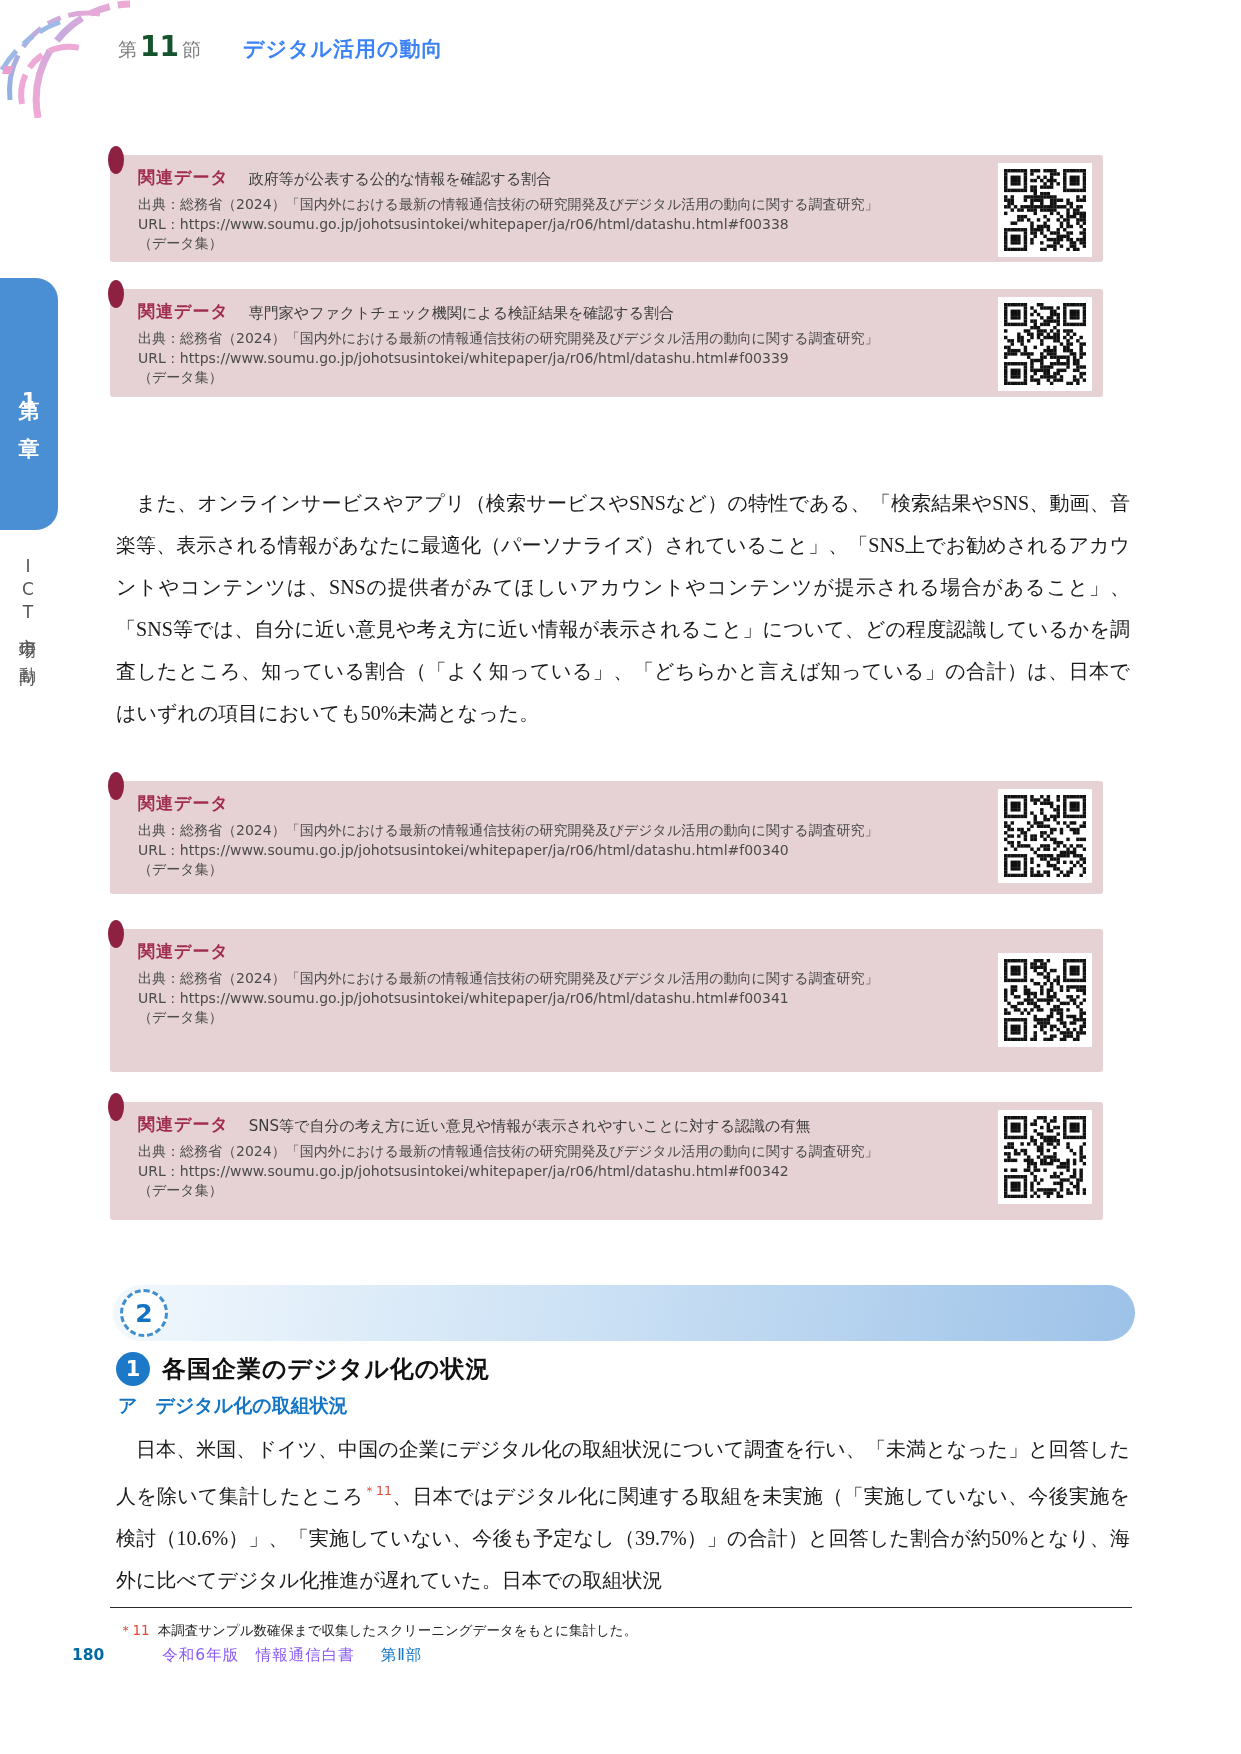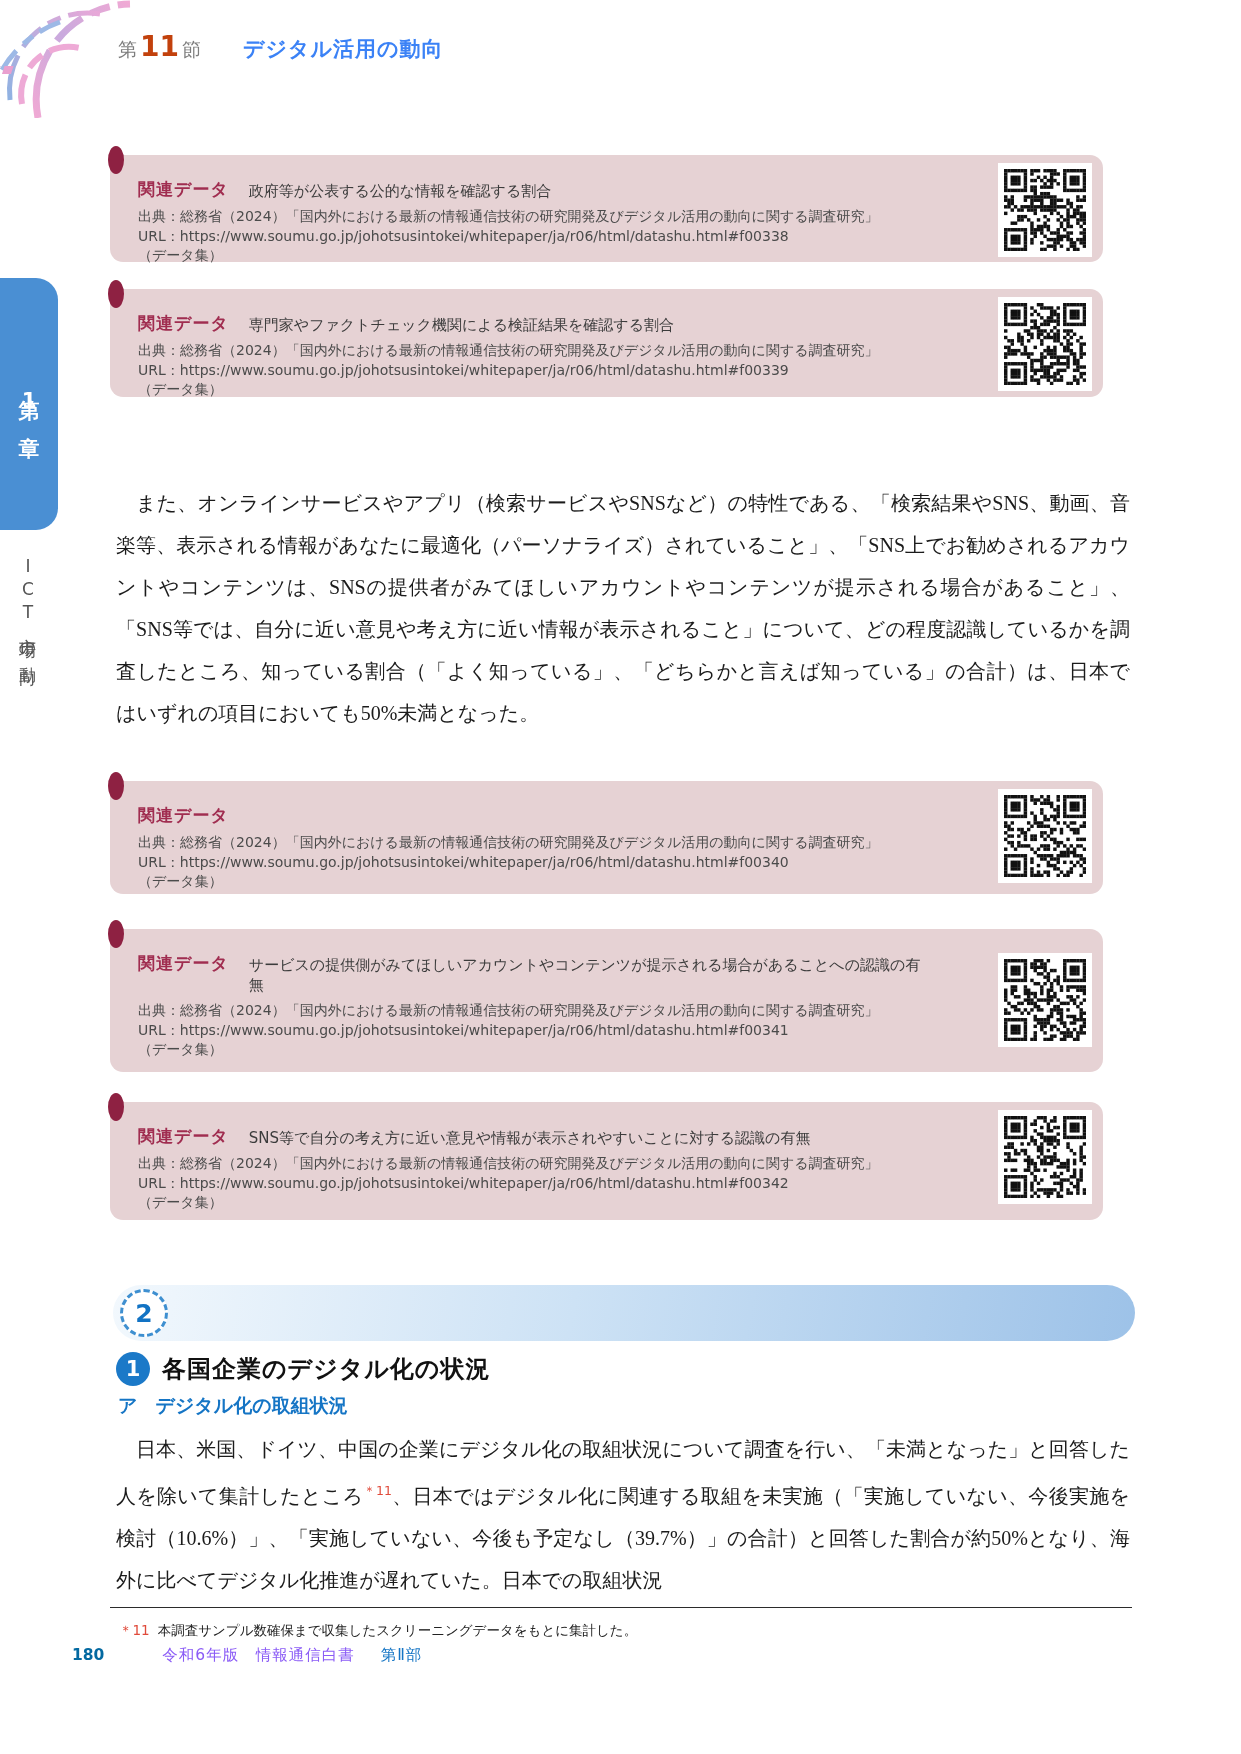--- a/index.html
+++ b/index.html
@@ -2,37 +2,37 @@
 <html lang="ja"><head>
 <meta charset="utf-8">
 <style>
   html,body{margin:0;padding:0;background:#ffffff;}
   #page{position:relative;width:1241px;height:1754px;background:#ffffff;overflow:hidden;
         font-family:"DejaVu Sans","Liberation Sans",sans-serif;color:#1c1c1c;}
 
   
   .page-header{position:absolute;left:118px;top:30px;display:flex;align-items:baseline;}
   .hdr-sec-prefix,.hdr-sec-suffix{font-size:19px;color:#7d7d7d;}
-  .hdr-sec-num{font-size:28px;color:#c2410c;font-weight:bold;margin:0 3px;}
+  .hdr-sec-num{font-size:28px;color:#14532d;font-weight:bold;margin:0 3px;}
   .hdr-title{font-size:21px;font-weight:bold;color:#3b82f6;margin-left:42px;letter-spacing:1px;}
 
   
   .corner-arcs{position:absolute;left:0;top:0;}
 
   
   .chapter-tab{position:absolute;left:0;top:278px;width:58px;height:252px;background:#4a8fd3;
                border-radius:0 22px 22px 0;display:flex;align-items:center;justify-content:center;}
   .chapter-tab span{writing-mode:vertical-rl;text-orientation:upright;color:#ffffff;
                     font-size:21px;font-weight:bold;letter-spacing:6px;}
   .chapter-side-title{position:absolute;left:17px;top:556px;writing-mode:vertical-rl;
                       text-orientation:upright;font-size:17px;color:#555;letter-spacing:3px;}
 
   
-  .rd-box{position:absolute;left:110px;width:993px;background:#e6d2d4;border-radius:13px;
-          padding:23px 130px 10px 28px;box-sizing:border-box;}
+  .rd-box{position:absolute;left:110px;width:993px;background:#e6d2d4;border-radius:3px;
+          padding:11px 130px 10px 28px;box-sizing:border-box;}
   .rd-dot{position:absolute;left:-2px;top:-9px;width:16px;height:28px;background:#8e2142;border-radius:50%;}
   .rd-head{display:flex;align-items:flex-start;margin-bottom:6px;}
   .rd-label{flex:none;font-size:17px;font-weight:bold;color:#a02d50;letter-spacing:1px;}
   .rd-title{margin-left:20px;margin-top:3px;font-size:15px;color:#3c3c3c;max-width:672px;line-height:20px;}
   .rd-src,.rd-url,.rd-note{font-size:14px;line-height:19.5px;color:#4b4b4b;}
   .qr-panel{position:absolute;right:11px;top:8px;width:94px;height:94px;background:#ffffff;
             display:flex;align-items:center;justify-content:center;}
   .qr-panel svg{width:82px;height:82px;}
 
   
@@ -1045,21 +1045,20 @@
           <rect x="19" y="24" width="1.05" height="1.05" fill="#111"></rect>
           <rect x="23" y="24" width="1.05" height="1.05" fill="#111"></rect>
         </svg>
       </div>
   </div>
 
   <div class="rd-box" style="top:929px;height:143px">
     <span class="rd-dot"></span>
     <div class="rd-head">
       <span class="rd-label">関連データ</span>
-      <span class="rd-title">サービスの提供側がみてほしいアカウントやコンテンツが提示される場合があることへの認識の有無</span>
     </div>
     <div class="rd-src">出典：総務省（2024）「国内外における最新の情報通信技術の研究開発及びデジタル活用の動向に関する調査研究」</div>
     <div class="rd-url">URL：https://www.soumu.go.jp/johotsusintokei/whitepaper/ja/r06/html/datashu.html#f00341</div>
     <div class="rd-note">（データ集）</div>
     <div class="qr-panel" style="top:24px">
         <svg class="qr" viewBox="0 0 25 25">
           <rect x="0" y="0" width="1.05" height="1.05" fill="#111"></rect>
           <rect x="1" y="0" width="1.05" height="1.05" fill="#111"></rect>
           <rect x="2" y="0" width="1.05" height="1.05" fill="#111"></rect>
           <rect x="3" y="0" width="1.05" height="1.05" fill="#111"></rect>

